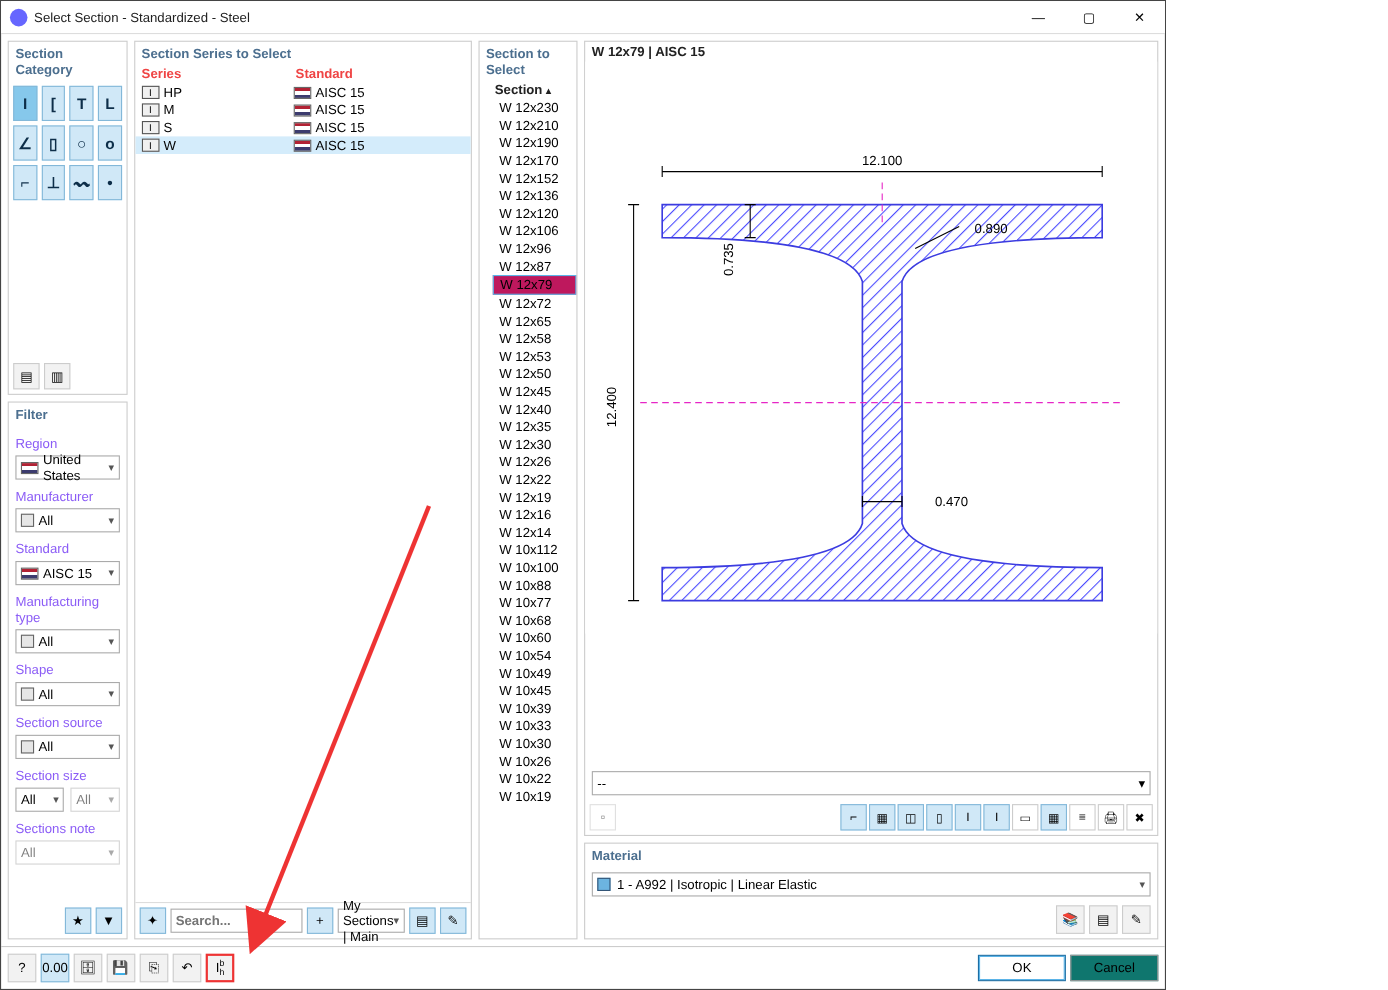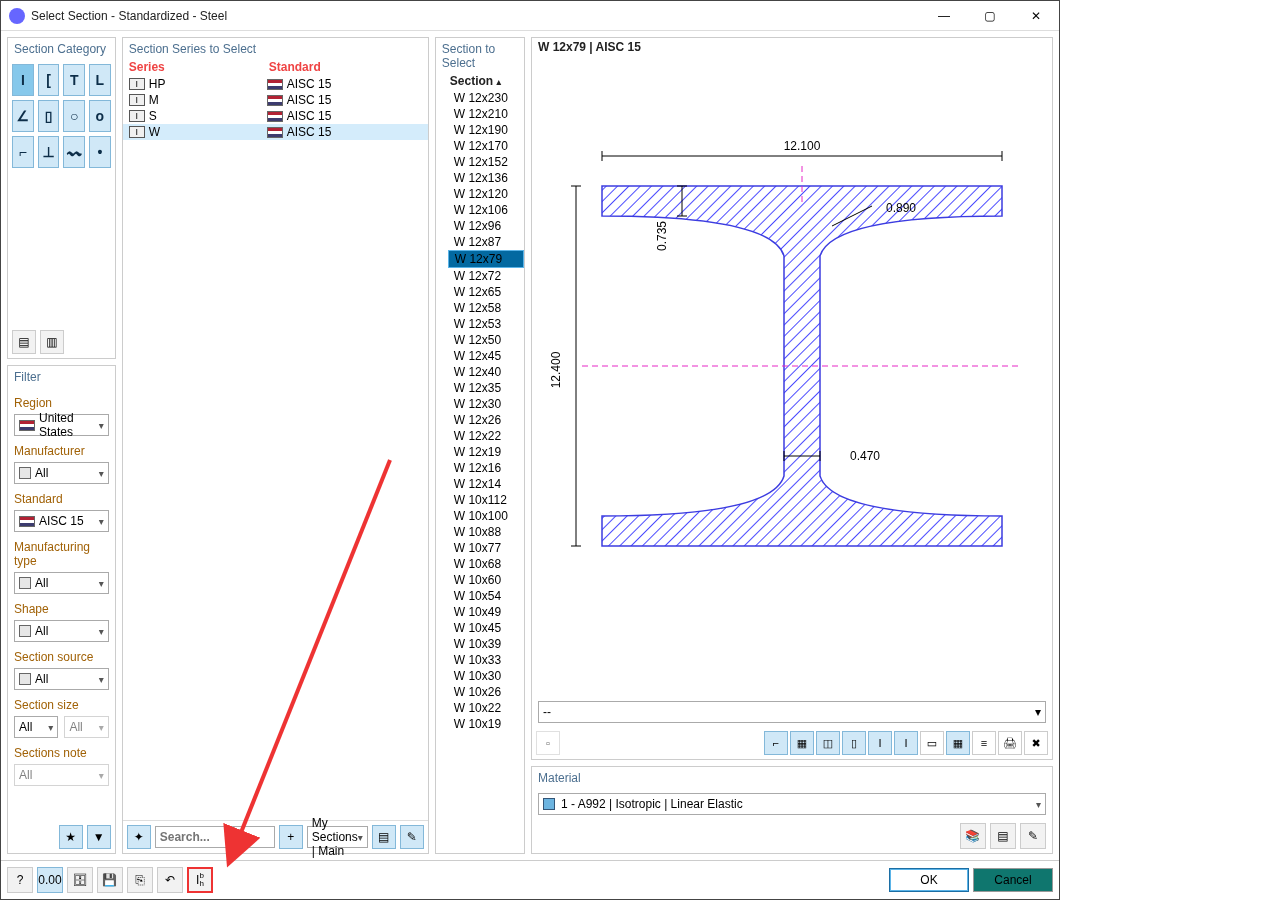--- a/index.html
+++ b/index.html
@@ -13,32 +13,32 @@
 
   .content { flex: 1; display: flex; gap: 6px; padding: 6px; overflow: hidden; }
   .col { display: flex; flex-direction: column; gap: 6px; }
   .col.left { width: 188px; }
   .col.series { width: 330px; }
   .col.section { width: 156px; }
   .col.right { flex: 1; }
 
   .panel { border: 1px solid #ccc; background: #fff; display: flex; flex-direction: column; }
   .panel.flex { flex: 1; min-height: 0; }
-  .panel-title { color: #4C6F8F; font-weight: 400; padding: 4px 6px; }
+  .panel-title { color: #4C6F8F; font-weight: 700; padding: 4px 6px; }
   .panel-body { padding: 4px 6px; flex: 1; overflow: hidden; display: flex; flex-direction: column; }
 
   
   .cat-grid { display: grid; grid-template-columns: repeat(4, 1fr); gap: 4px; padding: 4px; }
   .cat-btn { height: 32px; border: 1px solid #83B8D9; background: #D0E8F7; display: flex; align-items: center; justify-content: center; font-weight: bold; color: #0D2E49; cursor: pointer; font-size: 14px; }
   .cat-btn.active { background: #86C8EB; }
   .cat-small-grid { display: flex; gap: 4px; padding: 4px; margin-top: auto; }
   .cat-small { height: 24px; width: 24px; border: 1px solid #ccc; background: #f2f2f2; display:flex; align-items:center; justify-content:center; }
 
   
-  .field-label { color: #a16207; margin-top: 4px; }
+  .field-label { color: #8b5cf6; margin-top: 4px; }
   .select { display: flex; align-items: center; justify-content: space-between; border: 1px solid #aaa; background: #fff; padding: 2px 4px; height: 22px; cursor: pointer; }
   .select .flag { width: 16px; height: 11px; background: linear-gradient(#b22234 0 33%, #fff 33% 66%, #3c3b6e 66% 100%); border:1px solid #666; margin-right: 4px; flex-shrink:0; }
   .select .sq { width: 12px; height: 12px; border:1px solid #666; background:#e6e6e6; margin-right:4px; flex-shrink:0; }
   .select .val { flex: 1; }
   .select .chev { font-size: 10px; color: #555; }
   .dual { display:flex; gap:6px; }
   .dual .select { flex:1; }
 
   .filter-footer { display:flex; gap:4px; justify-content:flex-end; padding:4px; }
   .icon-btn { width: 24px; height: 24px; border: 1px solid #83B8D9; background: #D0E8F7; display:flex; align-items:center; justify-content:center; cursor:pointer; font-size: 12px; }
@@ -53,21 +53,21 @@
   .series-row .s { width: 118px; }
   .series-row .flagsmall { width:16px;height:11px;background:linear-gradient(#b22234 0 33%, #fff 33% 66%, #3c3b6e 66% 100%);border:1px solid #666;margin-right:4px;flex-shrink:0;}
 
   .series-footer { display:flex; align-items:center; gap:4px; padding:4px; border-top:1px solid #ddd; }
   .search-input { flex:1; border:1px solid #aaa; padding:2px 4px; height:22px; max-width: 120px; font-weight: bold; }
 
   
   .sec-head { font-weight:600; color:#222; padding: 0 14px 2px 14px; border-bottom: 0px; }
   .sec-list { flex:1; overflow-y:scroll; padding-left: 12px; }
   .sec-item { padding: 1px 6px; cursor:pointer; }
-  .sec-item.sel { background: #0369a1; border:1px solid #5BB4E8; }
+  .sec-item.sel { background: #be185d; border:1px solid #5BB4E8; }
 
   
   .preview-top { display:flex; align-items:center; gap:6px; padding:2px 6px; }
   .preview-draw-wrap { flex:1; border:0; position:relative; }
   .preview-draw { background:#fff; display:block; margin:0 auto; }
   .unit { text-align:right; color:#555; padding:0 8px; }
   .mini-sel { border:1px solid #aaa; padding:2px 4px; height:22px; display:flex; align-items:center; justify-content:space-between; }
   .mini-toolbar { display:flex; gap:2px; padding:4px; justify-content:flex-end; }
   .mini-btn { width:24px; height:24px; border:1px solid #83B8D9; background:#D0E8F7; display:flex;align-items:center;justify-content:center; cursor:pointer; font-size:11px;}
   .mini-btn.plain { background:#fff; border:1px solid #ccc; }

